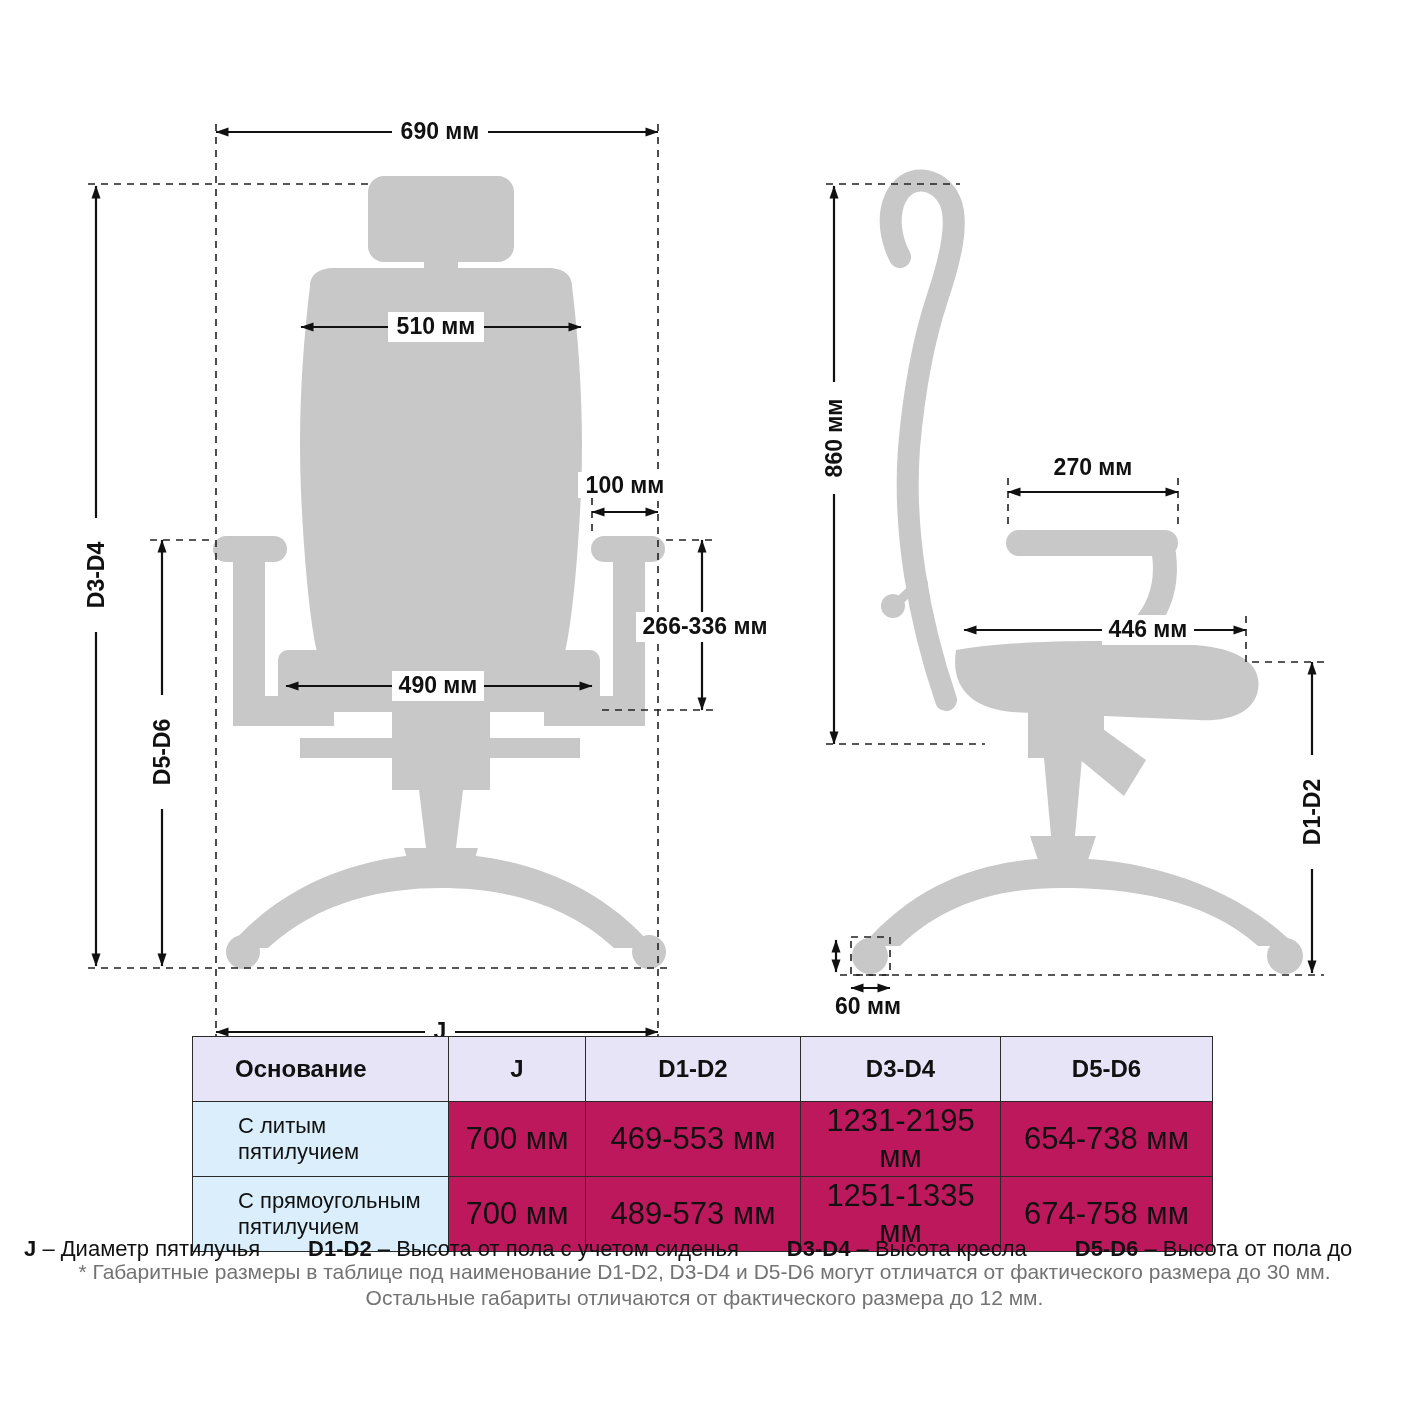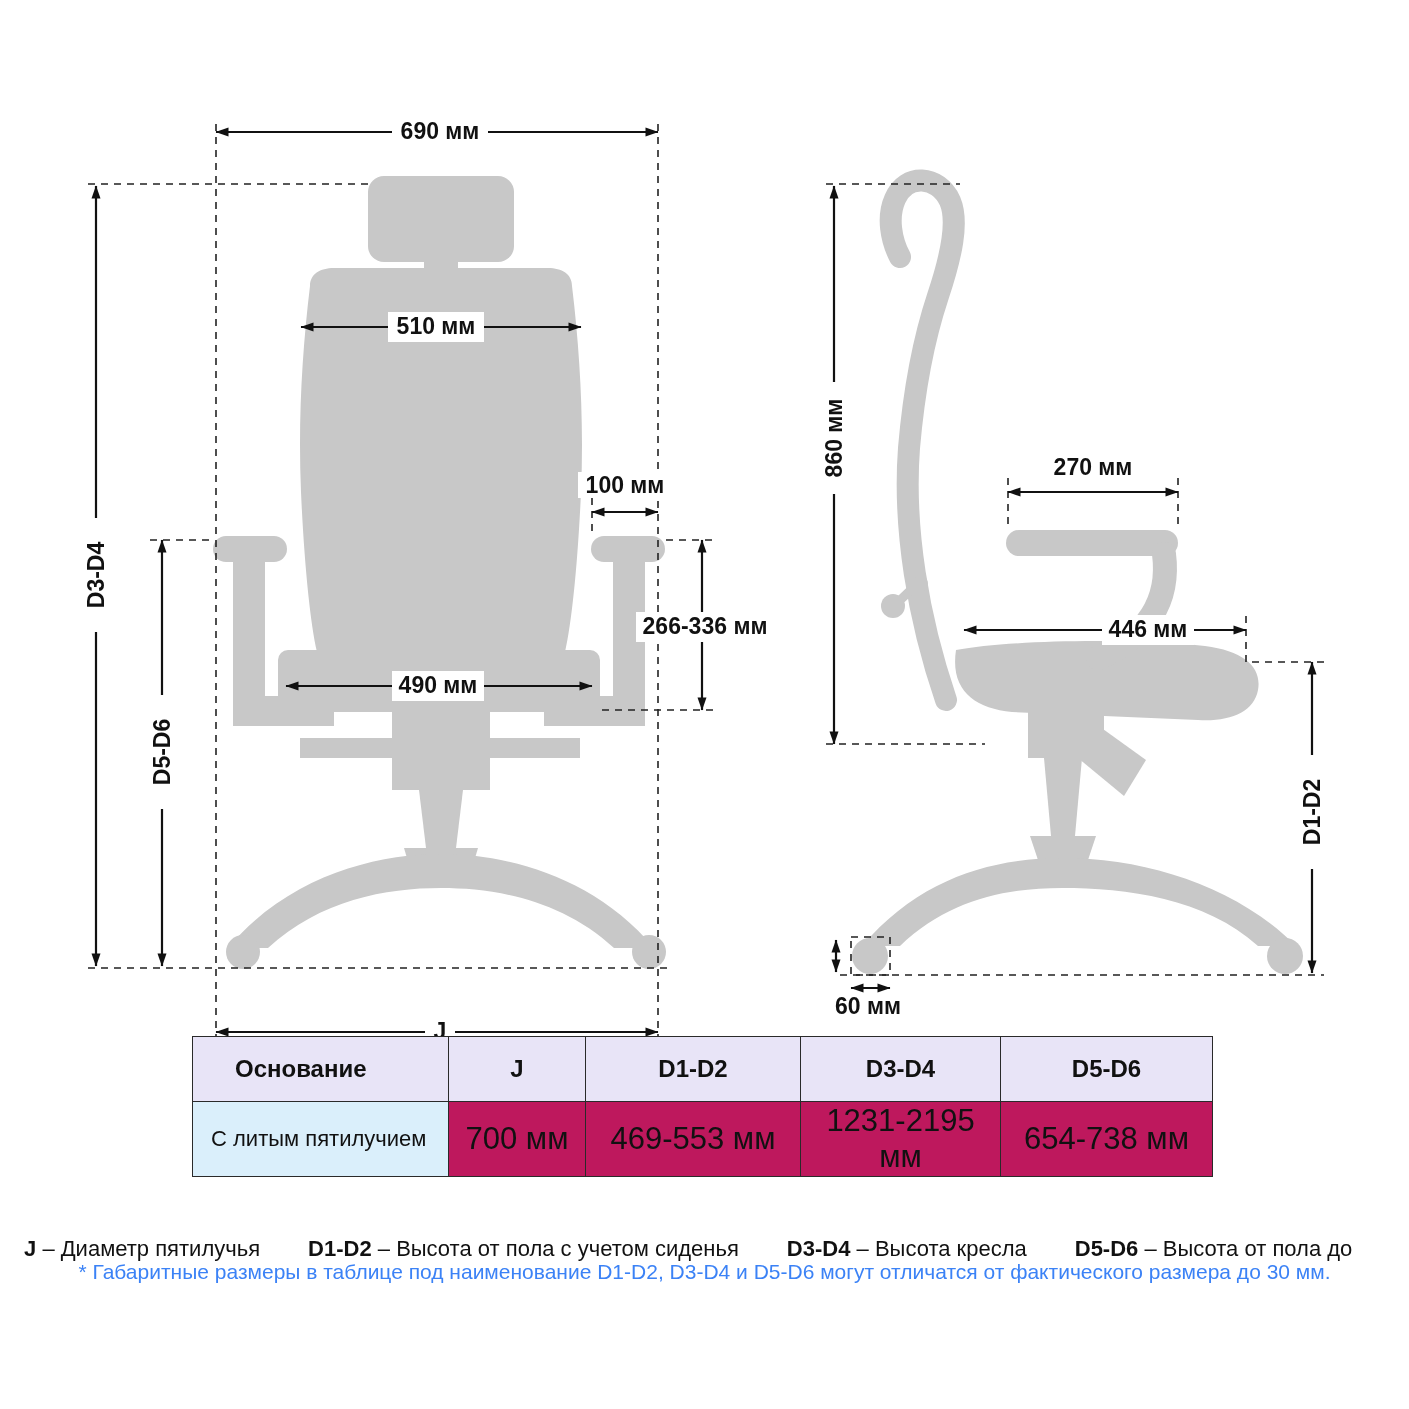--- a/index.html
+++ b/index.html
@@ -12,25 +12,25 @@
   .lbg{fill:#ffffff;}
   .chair{fill:#c8c8c8;}
   
   .spec-table{position:absolute;left:192px;top:1036px;width:1020px;border-collapse:collapse;
               table-layout:fixed;}
   .spec-table th,.spec-table td{border:1px solid #2a2a2a;text-align:center;color:#111;
               font-family:"Liberation Sans",sans-serif;}
   .spec-table th{background:#e8e4f7;font-size:24px;font-weight:bold;height:62px;margin-top:19px;}
   .spec-table th.rowhead{text-align:left;padding-left:42px;}
   .spec-table td{font-size:31px;height:64px;background:#be185d;}
-  .spec-table td.rowlab{background:#daeffb;text-align:left;padding-left:18px;font-size:22px;}
+  .spec-table td.rowlab{background:#daeffb;text-align:left;padding-left:45px;font-size:22px;}
   .legend{position:absolute;top:1236px;left:0;width:1409px;text-align:center;
           font-size:22px;color:#111;}
   .legend .leg-item{margin:17px 24px;white-space:nowrap;}
-  .notes{position:absolute;left:0;width:1409px;text-align:center;font-size:21px;color:#3b82f6;}
+  .notes{position:absolute;left:0;width:1409px;text-align:center;font-size:21px;color:#737373;}
   .note1{top:1260px;} .note2{top:1286px;}
 </style>
 </head>
 <body>
 
 <div class="canvas">
 
 <svg width="1409" height="1409" viewBox="0 0 1409 1409">
   <defs>
     <marker id="arr" viewBox="0 0 14 10" refX="13" refY="5" markerWidth="14" markerHeight="10" orient="auto-start-reverse" markerUnits="userSpaceOnUse">
@@ -168,22 +168,30 @@
       </tr>
     </thead>
     <tbody>
       <tr>
         <td class="rowlab">С литым пятилучием</td>
         <td>700 мм</td>
         <td>469-553 мм</td>
         <td>1231-2195 мм</td>
         <td>654-738 мм</td>
       </tr>
+      <tr>
+        <td class="rowlab">С прямоугольным пятилучием</td>
+        <td>700 мм</td>
+        <td>489-573 мм</td>
+        <td>1251-1335 мм</td>
+        <td>674-758 мм</td>
+      </tr>
     </tbody>
   </table>
 
   <div class="legend">
     <span class="leg-item"><b>J</b> <span>– Диаметр пятилучья</span></span><span class="leg-item"><b>D1-D2</b> <span>– Высота от пола с учетом сиденья</span></span><span class="leg-item"><b>D3-D4</b> <span>– Высота кресла</span></span><span class="leg-item"><b>D5-D6</b> <span>– Высота от пола до подлокотника</span></span>
   </div>
 
   <div class="notes note1">* Габаритные размеры в таблице под наименование D1-D2, D3-D4 и D5-D6 могут отличатся от фактического размера до 30 мм.</div>
+  <div class="notes note2">Остальные габариты отличаются от фактического размера до 12 мм.</div>
 
 </div>
 
 </body></html>

